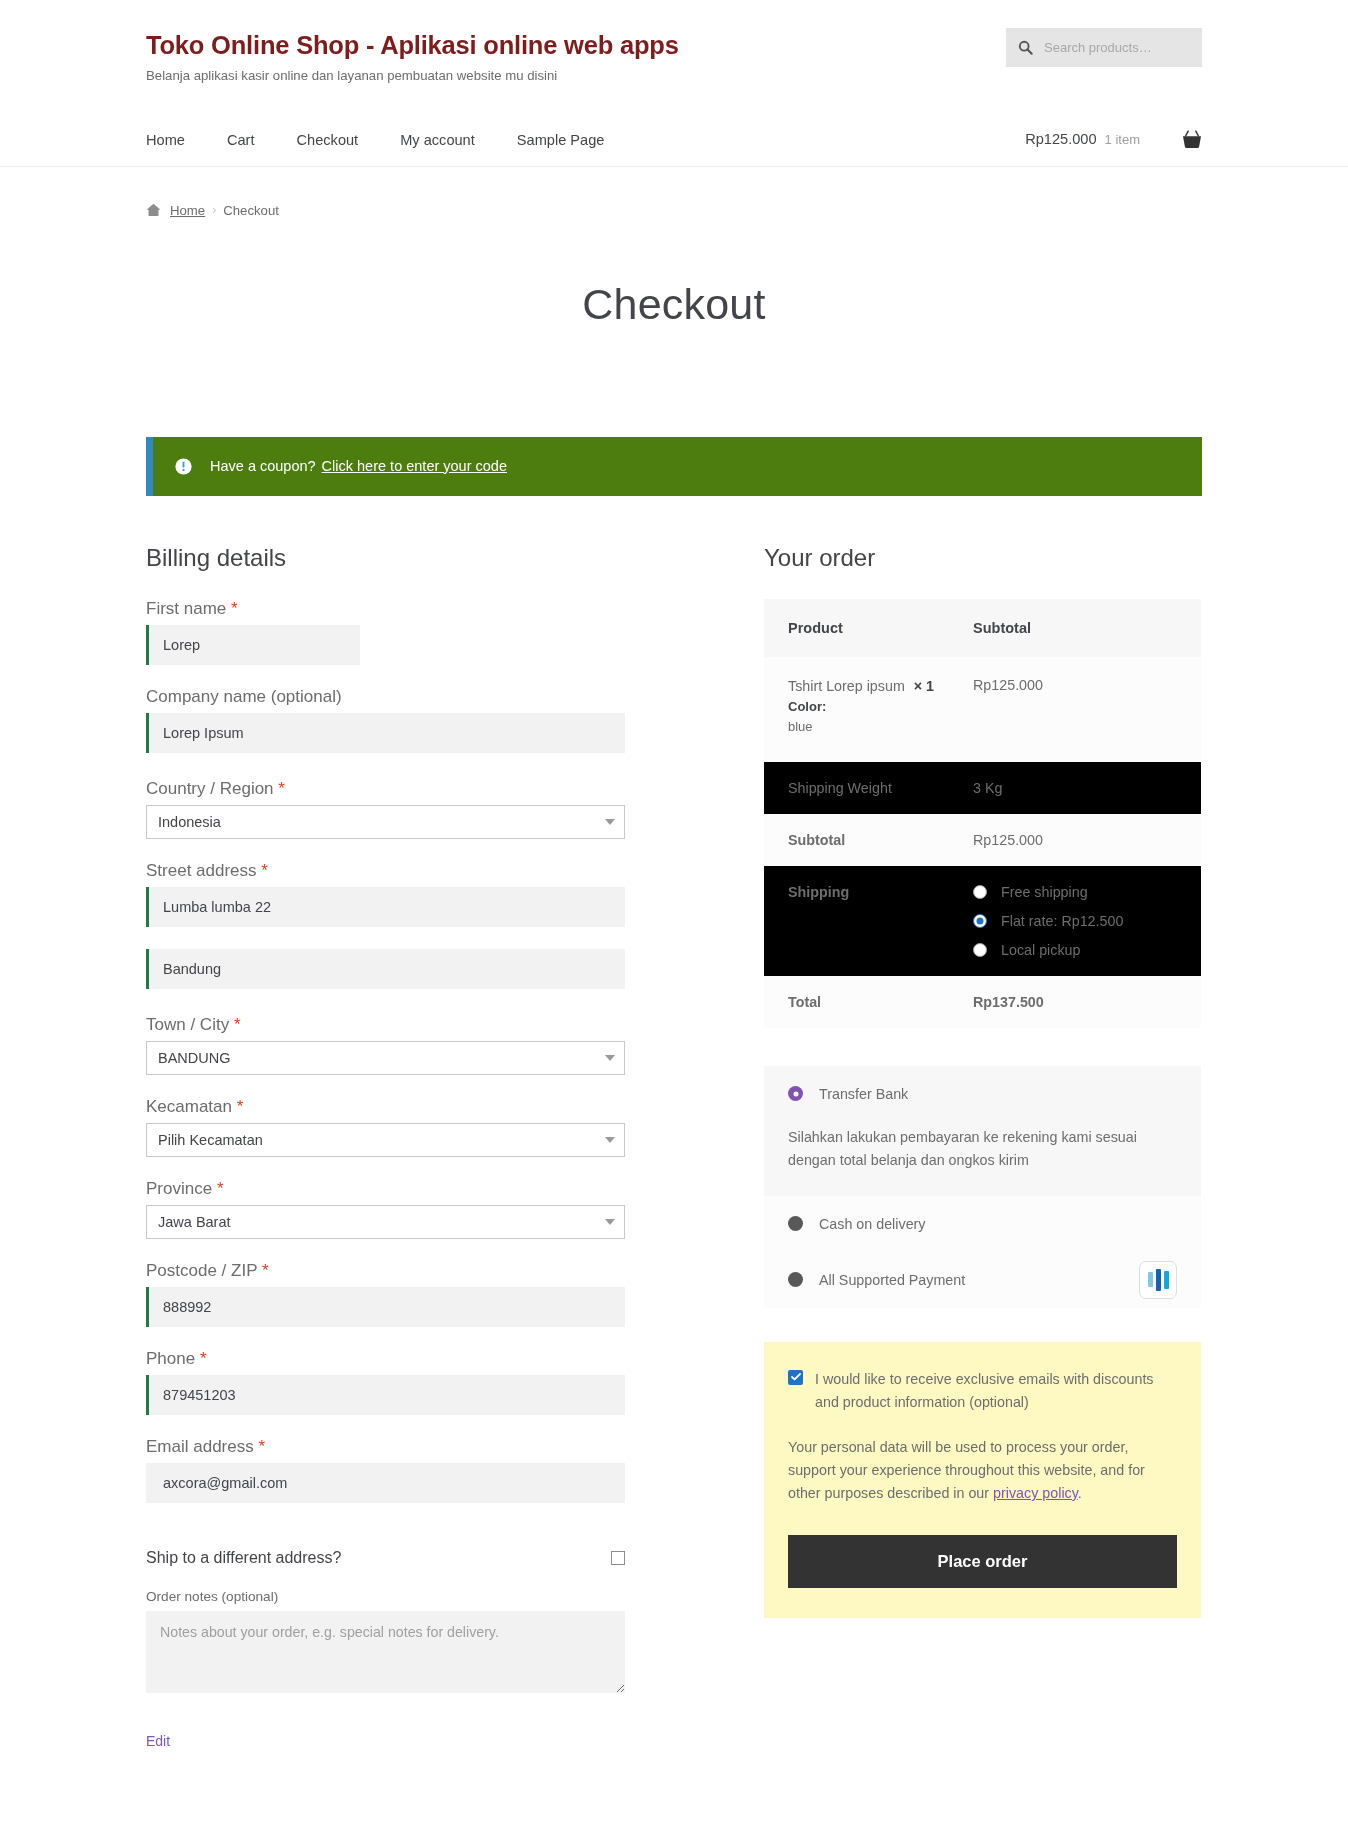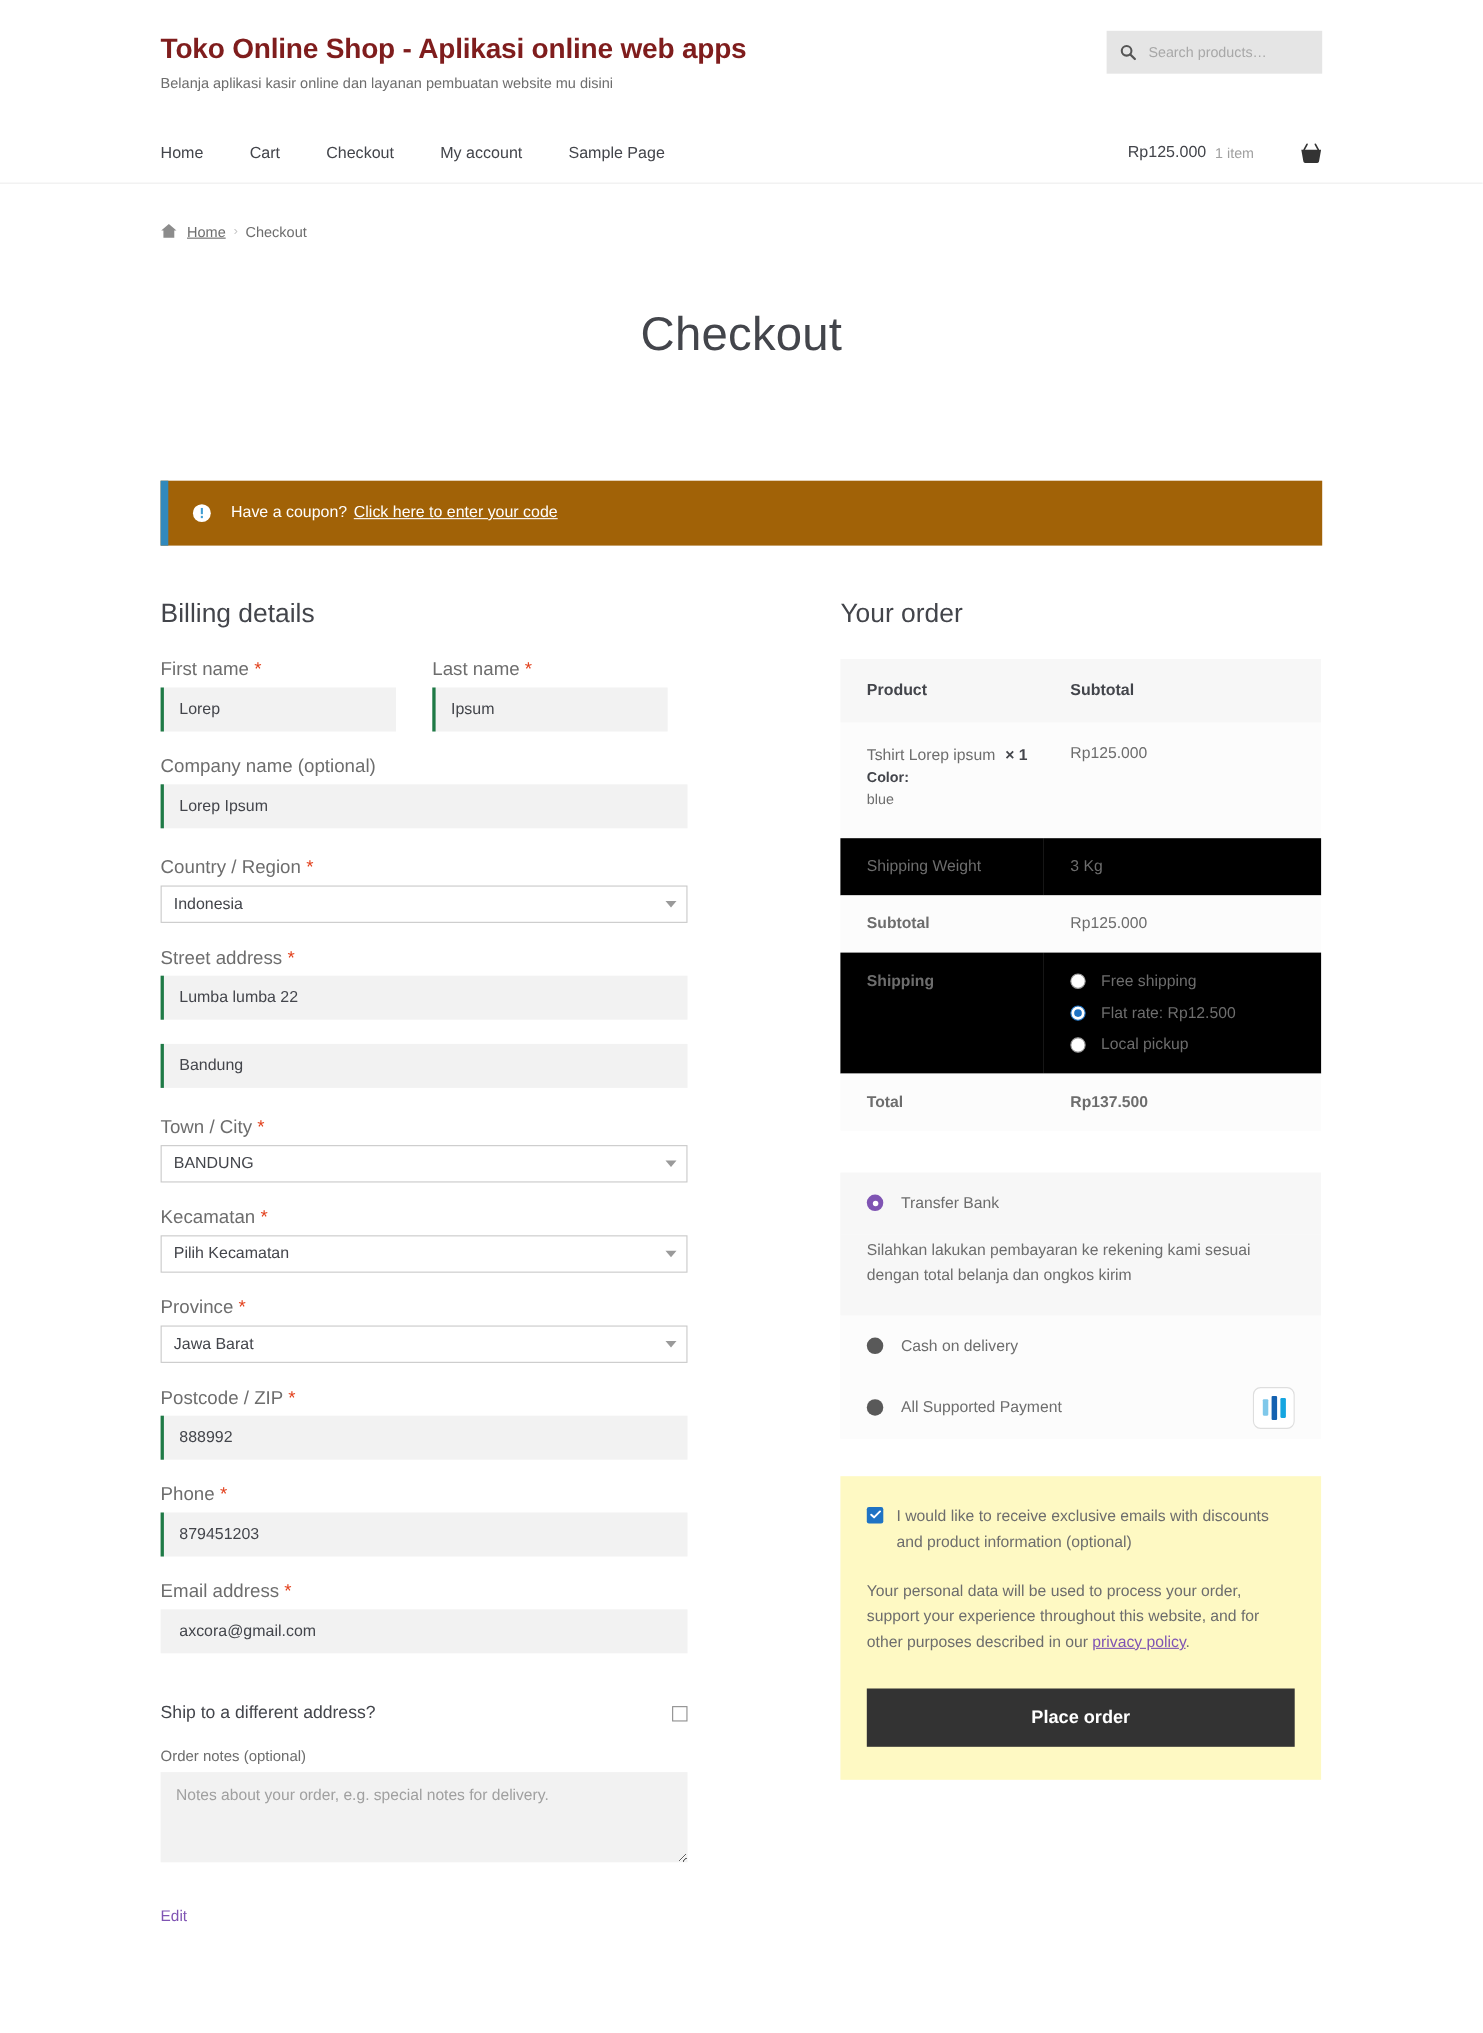--- a/index.html
+++ b/index.html
@@ -102,21 +102,21 @@
     font-weight: normal;
     color: #43454b;
     margin: 62px 0 0 0;
     letter-spacing: 0.2px;
   }
 
   
   .content-wrap { padding: 0 146px; }
   .coupon-notice {
     margin-top: 108px;
-    background: #a16207;
+    background: #4d7c0f;
     color: #ffffff;
     padding: 19px 24px 19px 22px;
     display: flex;
     align-items: center;
     border-left: 7px solid #3189bc;
     font-size: 14.5px;
     line-height: 1.5;
   }
   .coupon-icon { margin-right: 18px; display: flex; align-items: center; }
   .coupon-link { color: #ffffff; text-decoration: underline; }
@@ -468,27 +468,20 @@
       <div class="col-billing">
         <h3 class="section-title">Billing details</h3>
 
         <div class="field-row">
           <div class="field half">
             <label class="field-label">
               <span>First name</span>
               <abbr class="req">*</abbr>
             </label>
             <input class="text-input" type="text" value="Lorep" style="">
-          </div>
-          <div class="field half">
-            <label class="field-label">
-              <span>Last name</span>
-              <abbr class="req">*</abbr>
-            </label>
-            <input class="text-input" type="text" value="Ipsum" style="">
           </div>
         </div>
 
         <div class="field full field-gap-lg">
           <label class="field-label">Company name (optional)</label>
           <input class="text-input" type="text" value="Lorep Ipsum" style="">
         </div>
 
         <div class="field full">
           <label class="field-label">

